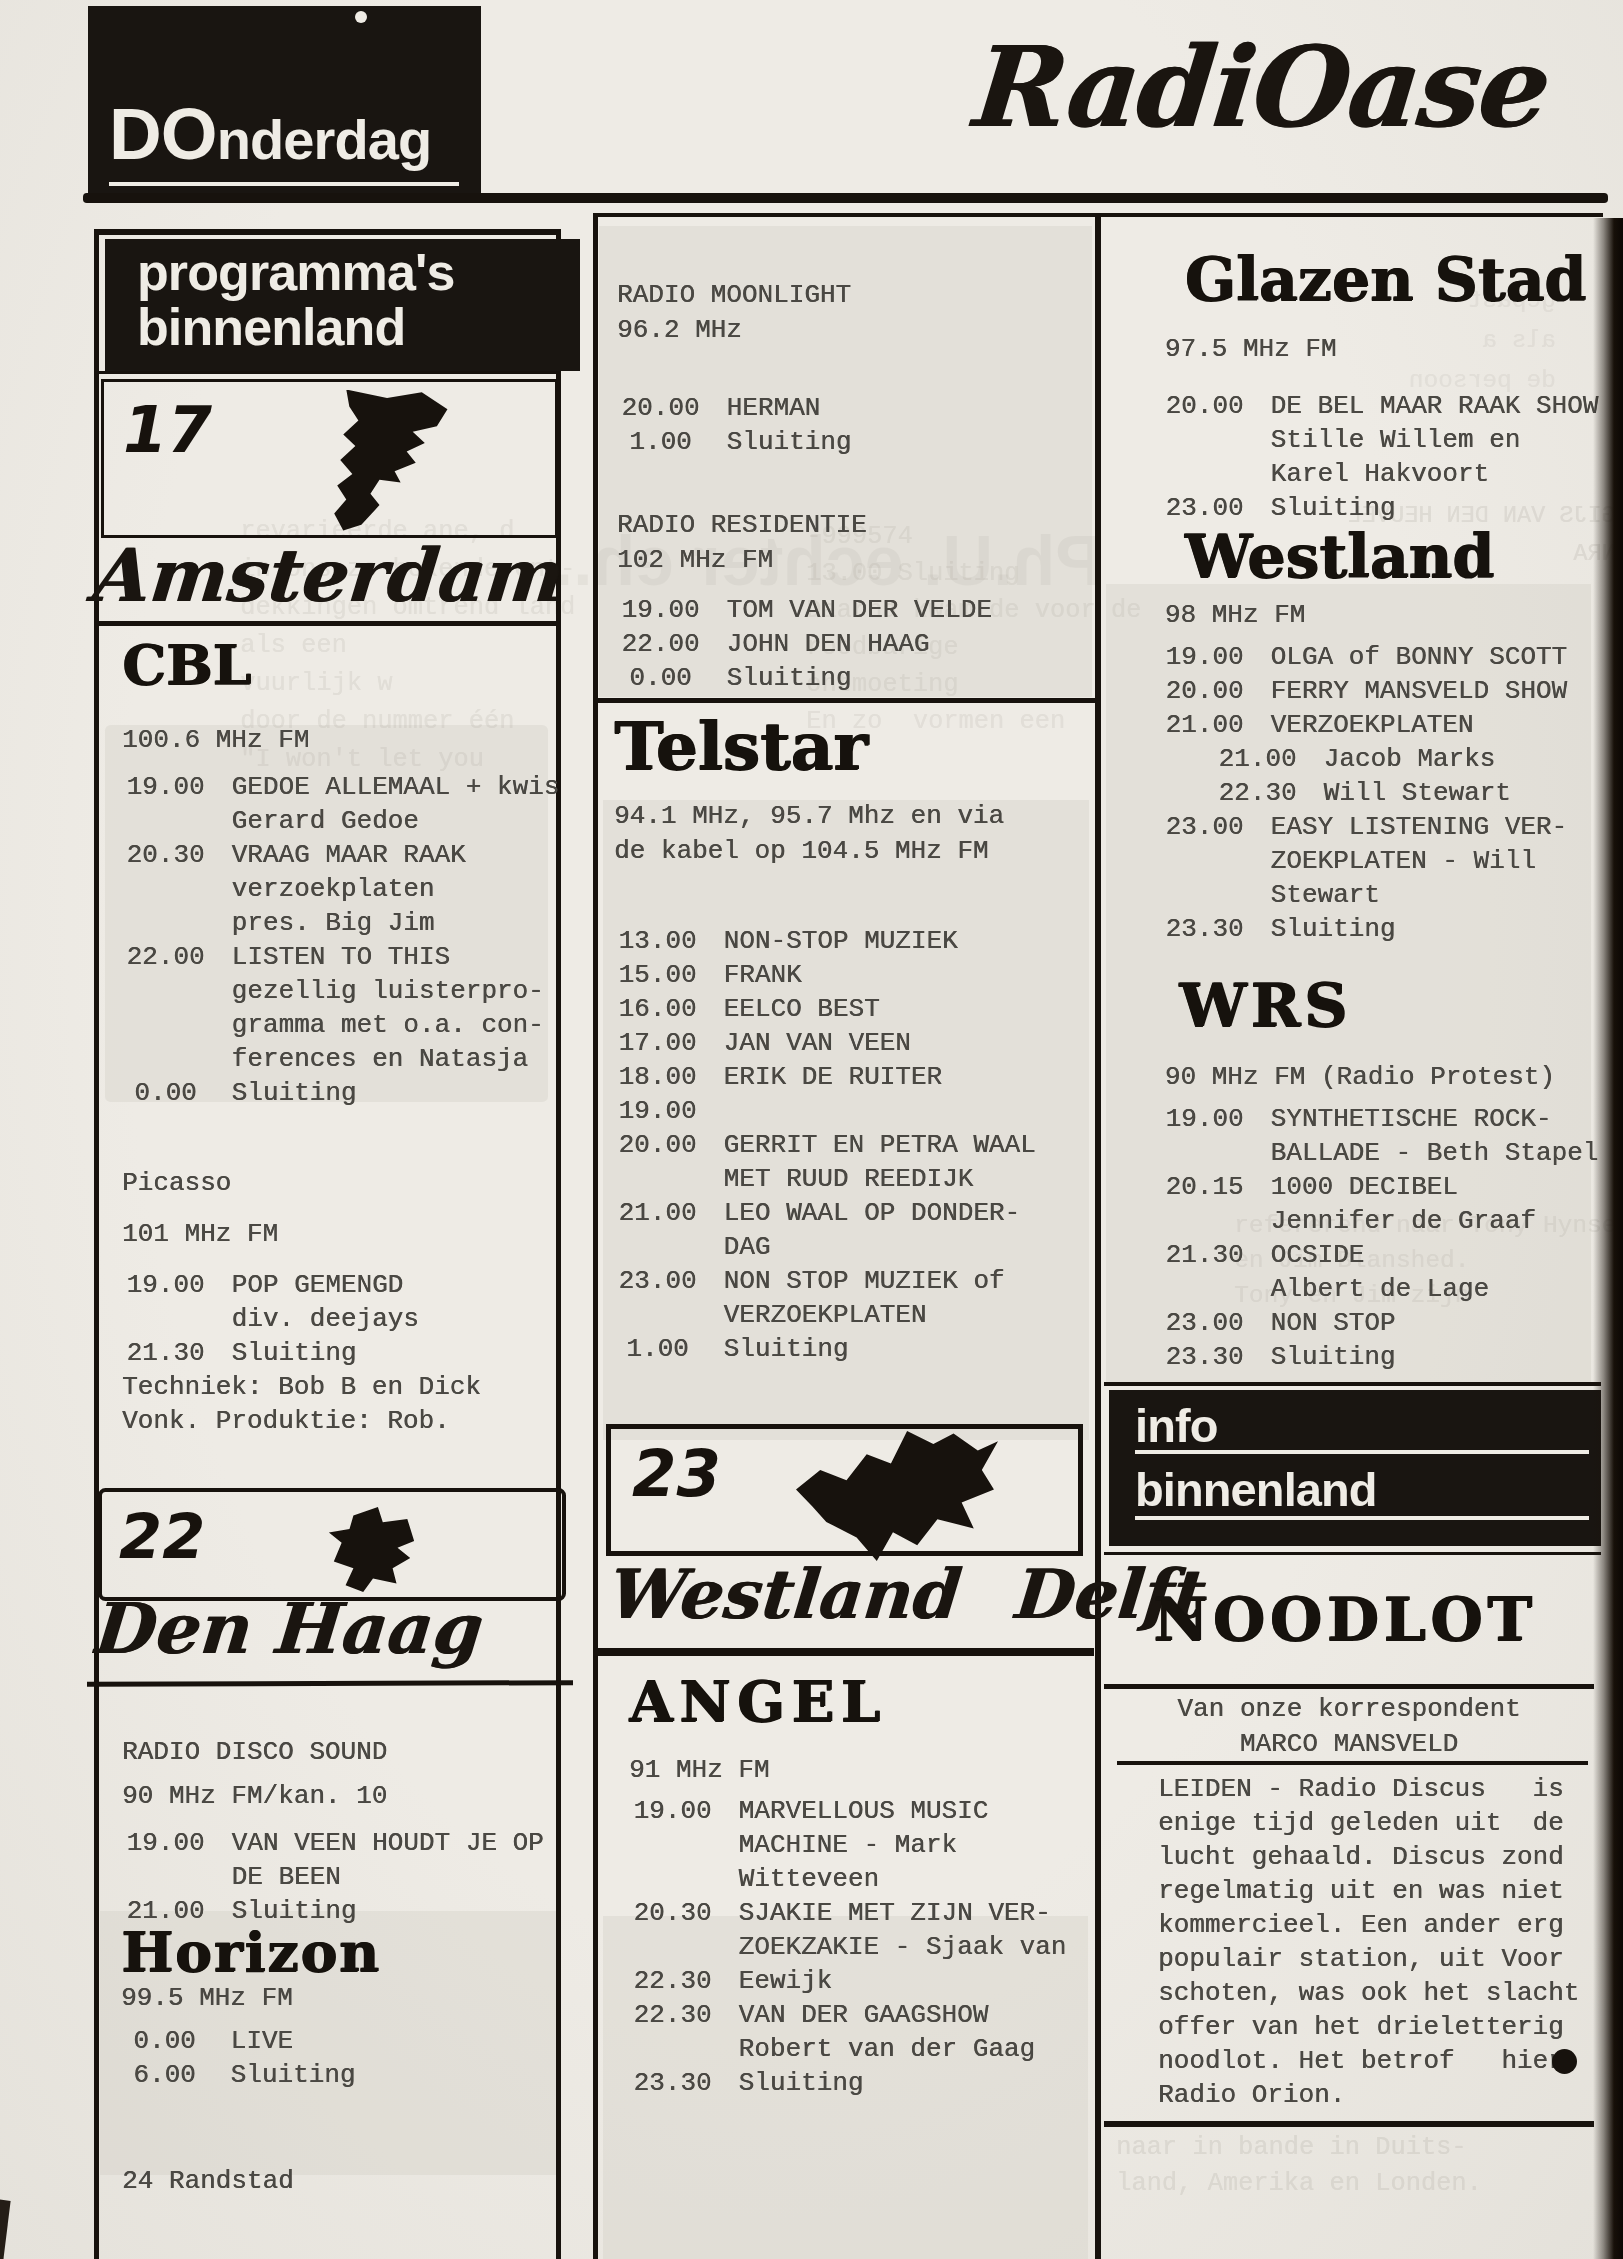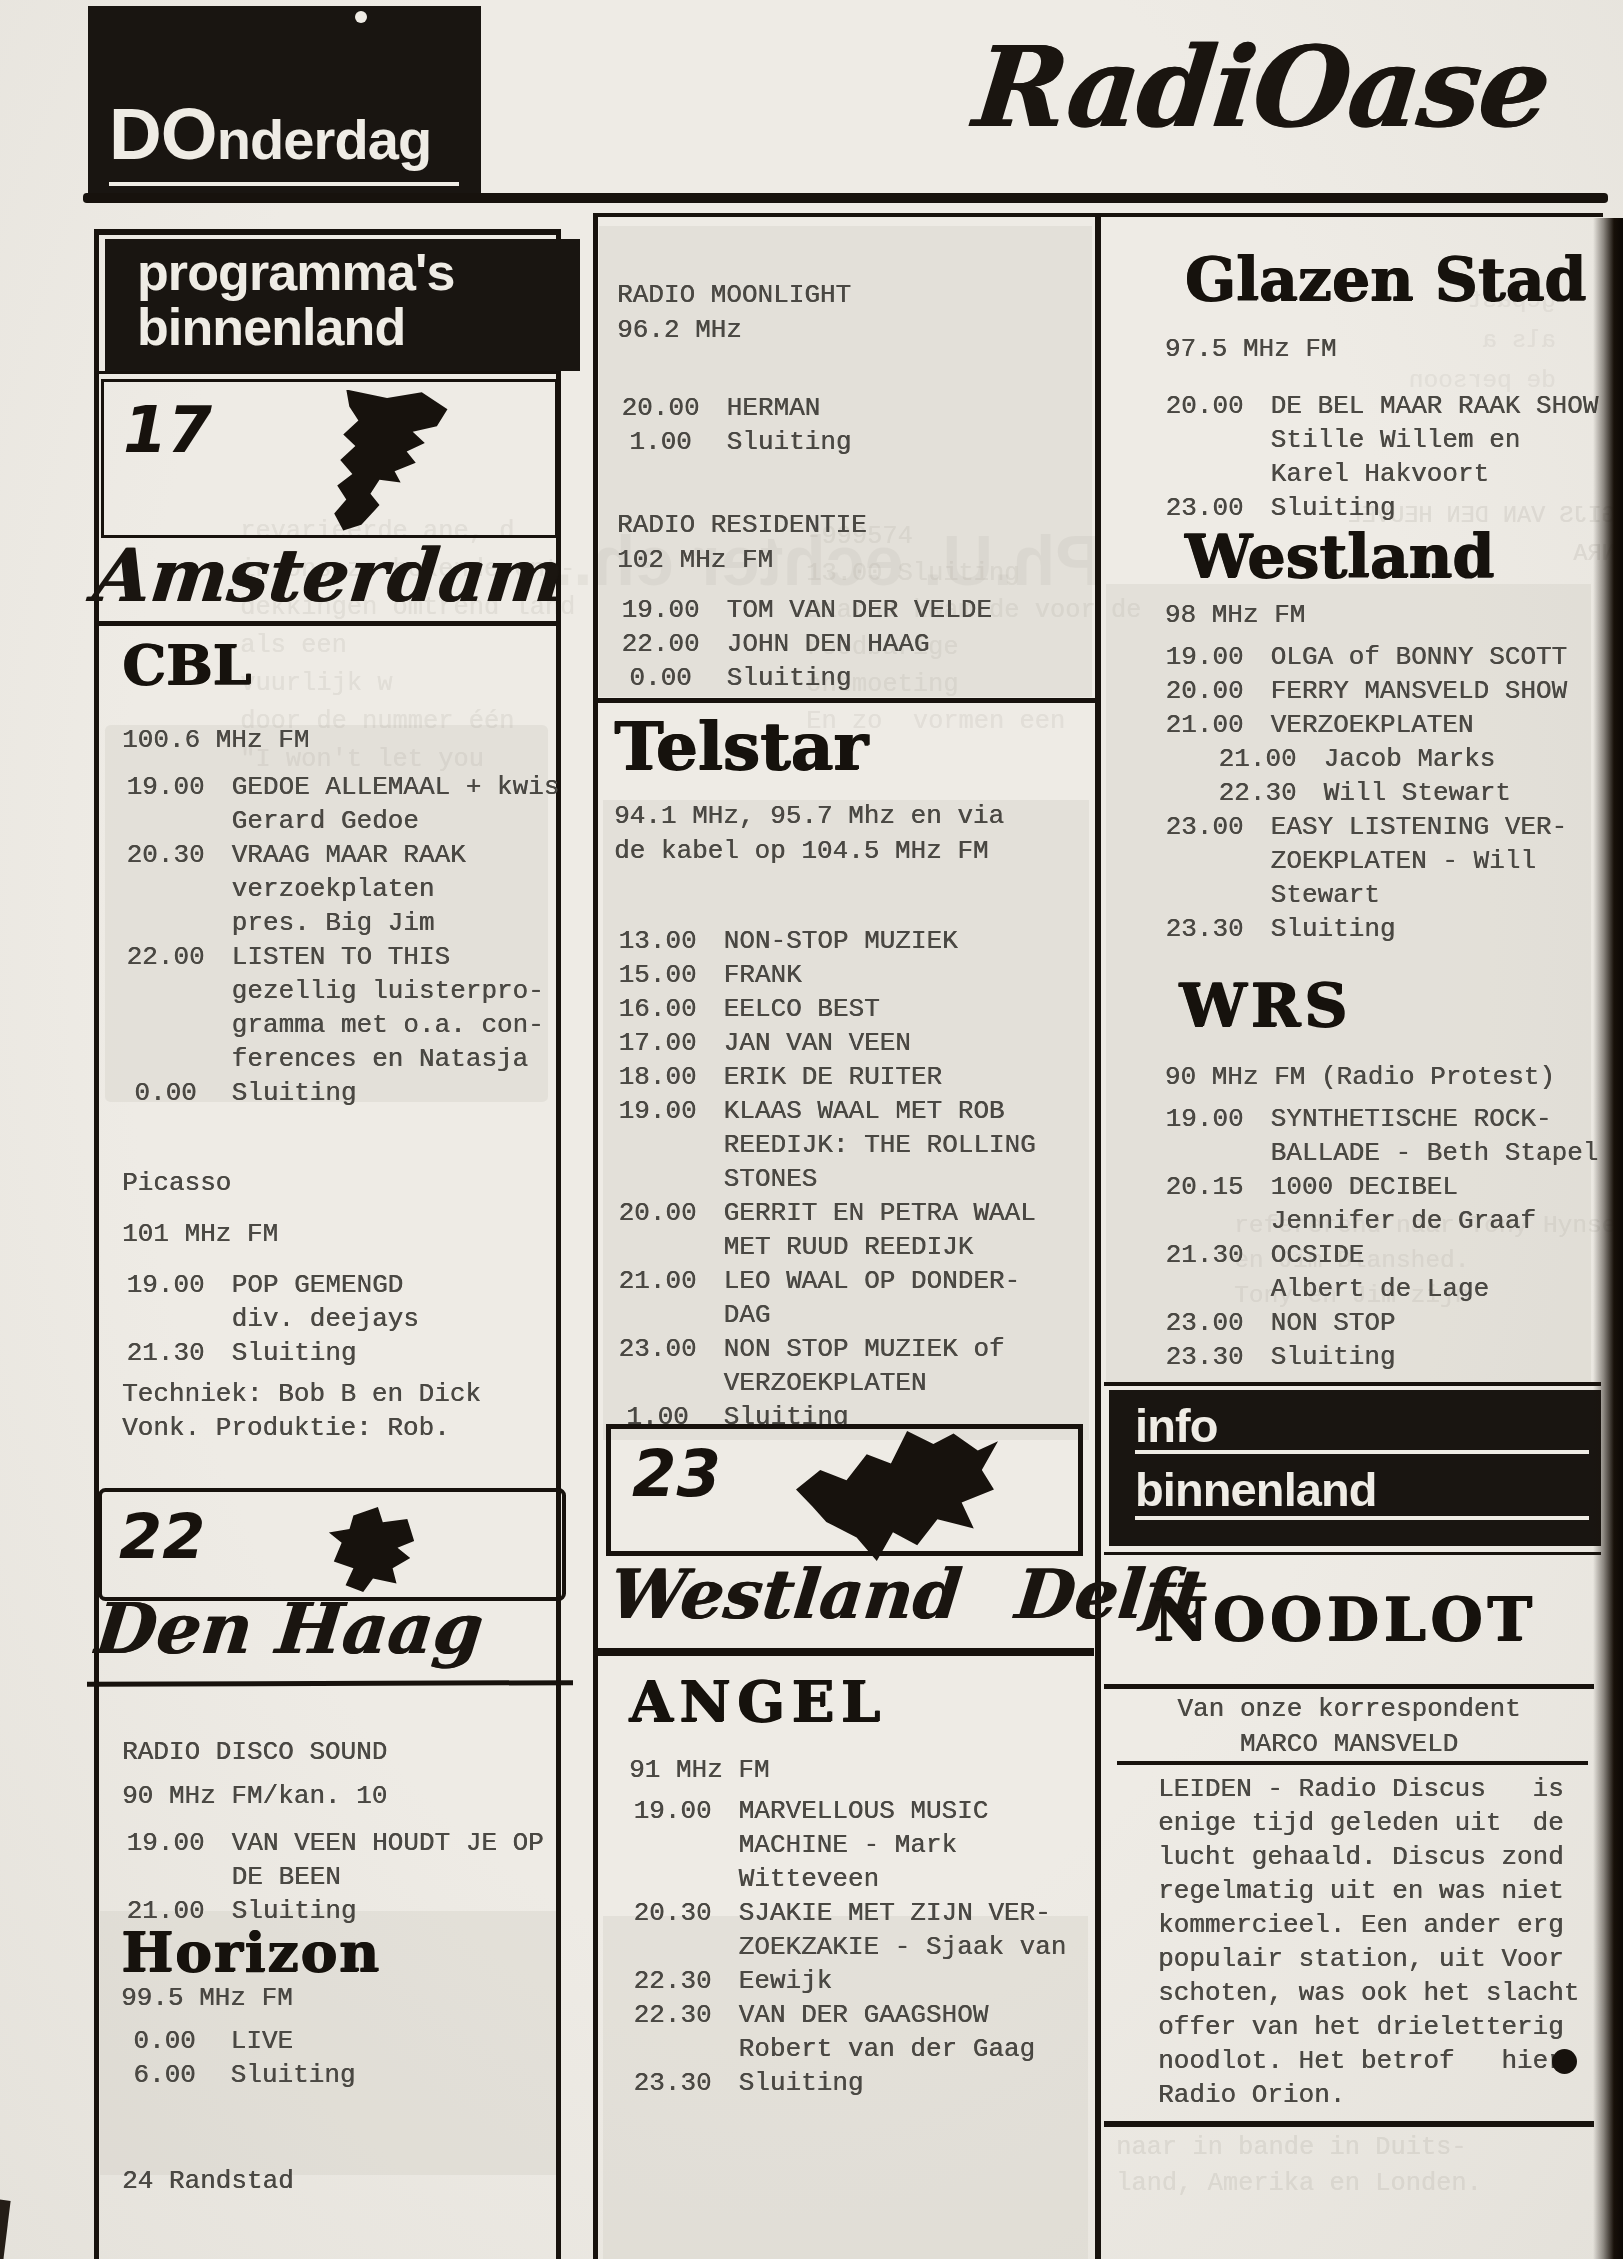--- a/index.html
+++ b/index.html
@@ -55,21 +55,21 @@
           32% 60%,24% 50%,34% 40%,26% 32%,36% 22%,30% 12%);}
   #amsterdam{left:94px;top:535px;font-size:73px;line-height:81px;}
   #ams-rule{left:98px;top:621px;width:461px;height:4.7px;}
   #cbl{left:122px;top:637px;}
   #cbl .h{font-size:55px;line-height:56px;}
   #cbl .freq{margin-top:30px;}
   #cbl .list{margin-top:13px;}
   #picasso{left:122px;top:1166px;}
   #picasso .freq{margin-top:17px;}
   #picasso .list{margin-top:17px;}
-  #picasso .credits{margin-top:7px;}
+  #picasso .credits{margin-top:0;}
   #box22{left:98px;top:1488px;width:460px;height:105px;border:4.7px solid #17120d;border-radius:7.5px;}
   #num22{position:absolute;left:17px;top:7.5px;font-family:"DejaVu Sans",sans-serif;
          font-style:italic;font-weight:bold;font-size:62px;color:#17120d;}
   #blob22{position:absolute;left:222px;top:15px;width:98px;height:85px;background:#17120d;
           clip-path:polygon(30% 10%,55% 0,60% 18%,85% 14%,92% 40%,75% 48%,88% 60%,70% 72%,
           74% 90%,50% 84%,40% 100%,22% 92%,30% 72%,10% 64%,18% 42%,5% 30%,26% 26%);}
   #denhaag{left:96px;top:1589px;font-size:70px;line-height:79px;}
   #dh-rule{left:87px;top:1681px;width:486px;height:4.7px;transform:rotate(-0.2deg);}
   #disco{left:122px;top:1735px;}
   #disco .freq{margin-top:10.4px;}
@@ -411,25 +411,20 @@
           </div>
         </div>
         <div class="row">
           <span class="t">18.00</span>
           <div class="b">
             <div>ERIK DE RUITER</div>
           </div>
         </div>
         <div class="row">
           <span class="t">19.00</span>
-          <div class="b">
-            <div>KLAAS WAAL MET ROB</div>
-            <div>REEDIJK: THE ROLLING</div>
-            <div>STONES</div>
-          </div>
         </div>
         <div class="row">
           <span class="t">20.00</span>
           <div class="b">
             <div>GERRIT EN PETRA WAAL</div>
             <div>MET RUUD REEDIJK</div>
           </div>
         </div>
         <div class="row">
           <span class="t">21.00</span>

